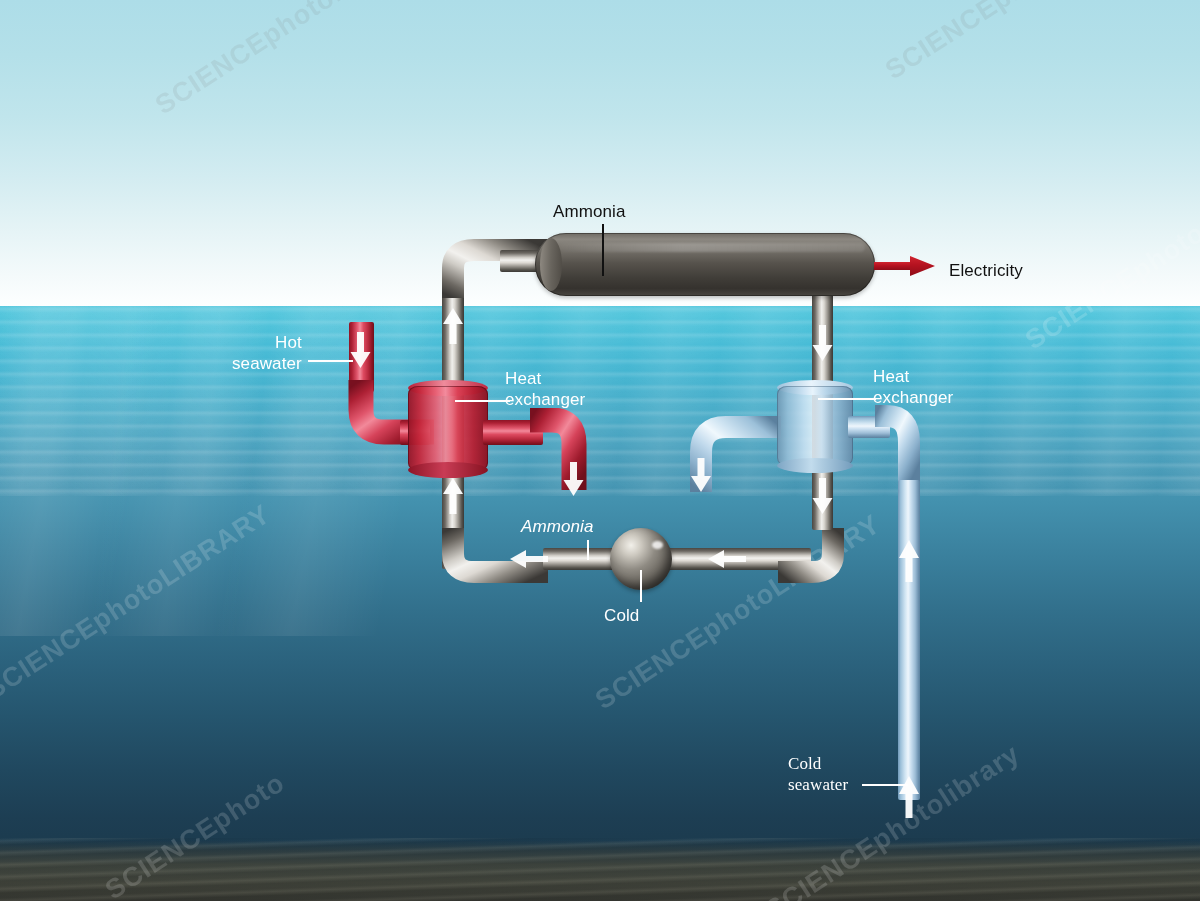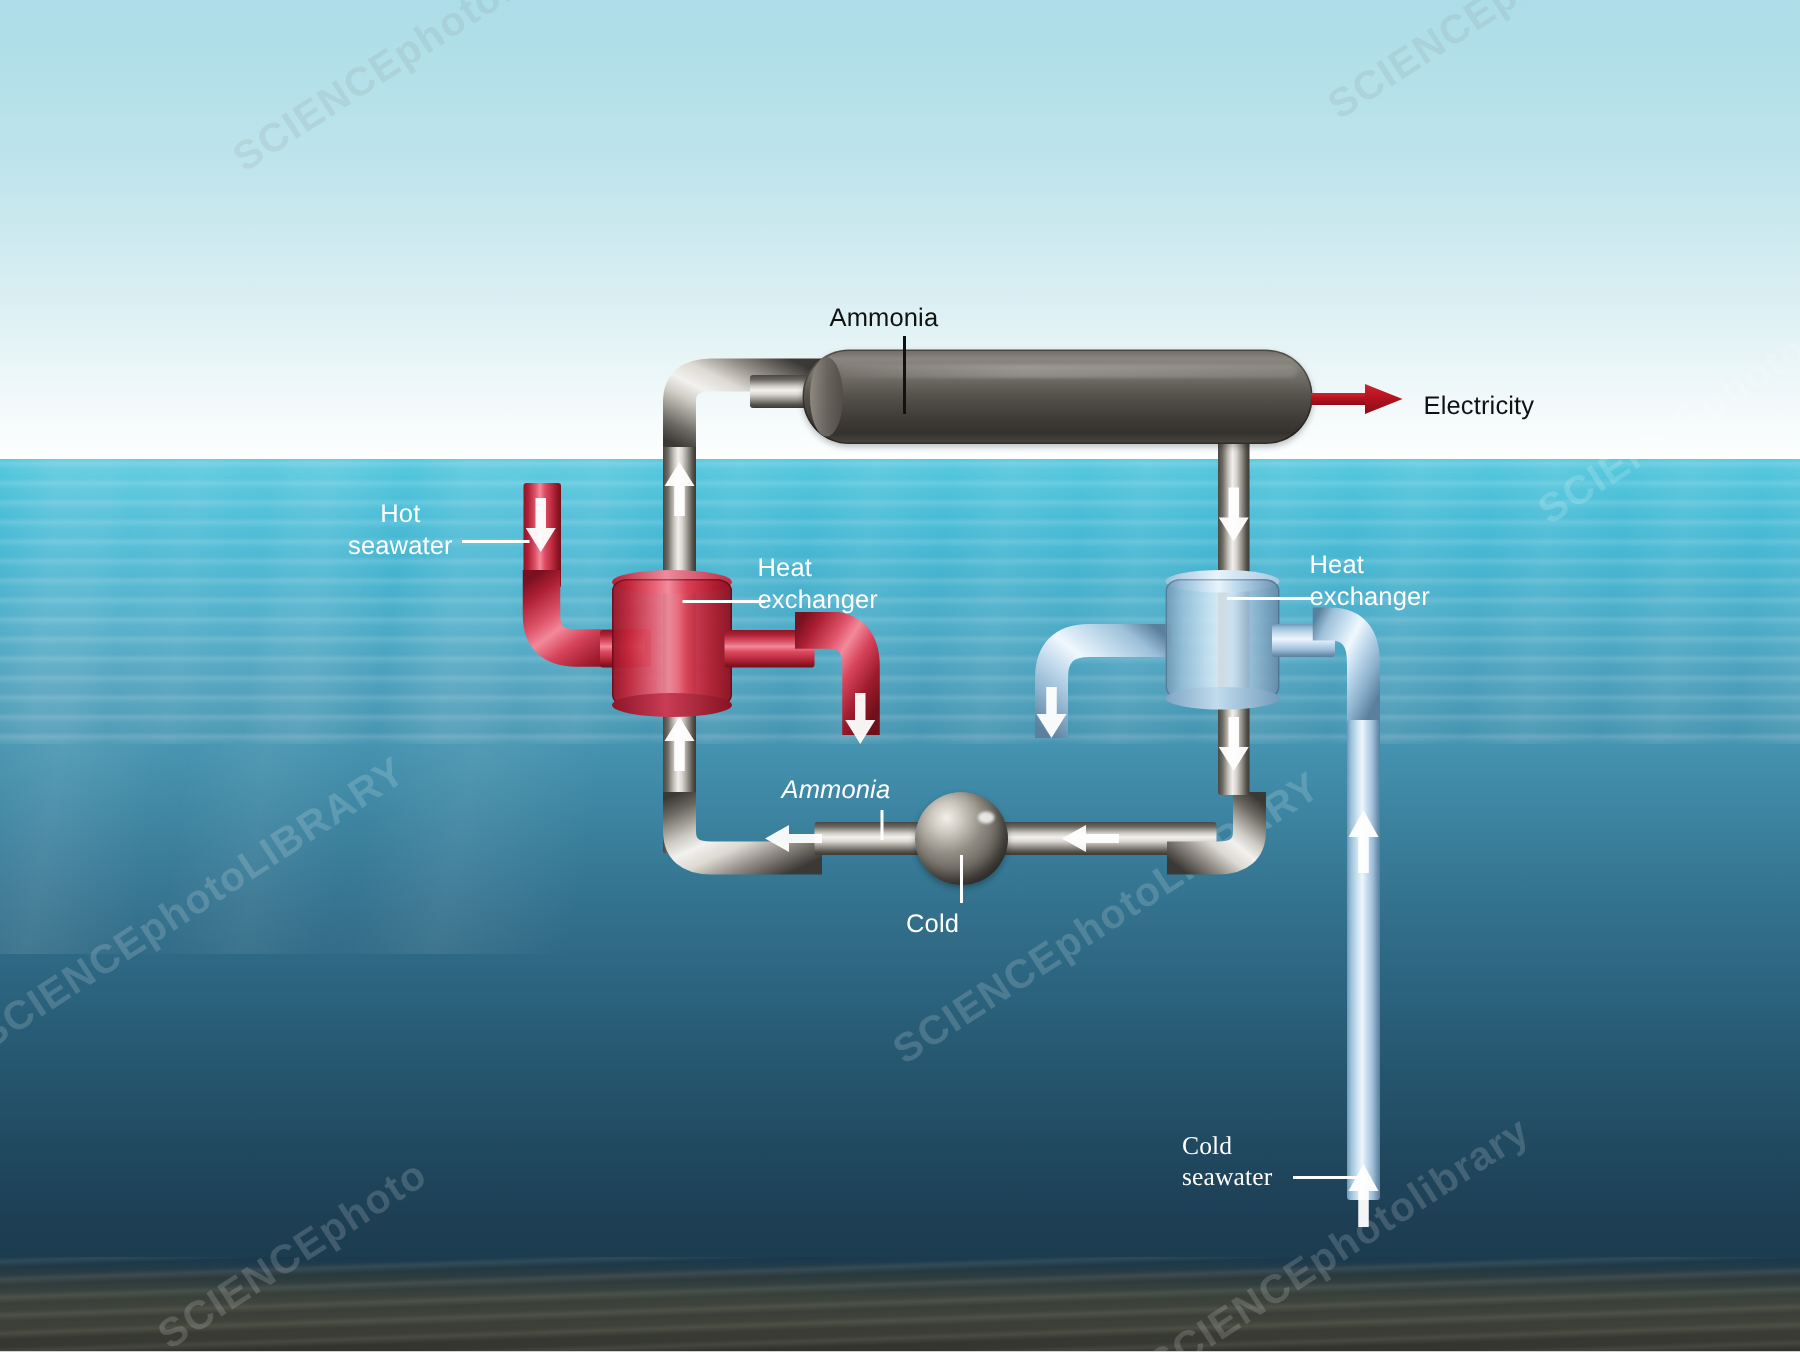--- a/index.html
+++ b/index.html
@@ -508,21 +508,21 @@
     </defs>
     <rect x="0" y="6" width="40" height="8" fill="url(#elecG)"></rect>
     <polygon points="36,0 36,20 61,10" fill="url(#elecG)"></polygon>
   </svg>
 
   <div class="lbl lbl-dark" style="left:553px; top:201px;">Ammonia</div>
   <div class="leader leader-dark" style="left:602px; top:224px; width:1.6px; height:52px;"></div>
 
   <div class="lbl lbl-dark" style="left:949px; top:260px;">Electricity</div>
 
-  <div class="lbl lbl-white" style="left:232px; top:332px; text-align:center;">Hot
+  <div class="lbl lbl-white" style="left:232px; top:332px; text-align:right;">Hot
 seawater</div>
   <div class="leader" style="left:308px; top:360px; width:45px; height:1.6px;"></div>
 
   <div class="lbl lbl-white" style="left:505px; top:368px;">Heat
 exchanger</div>
   <div class="leader" style="left:455px; top:400px; width:55px; height:1.6px;"></div>
 
   <div class="lbl lbl-white" style="left:873px; top:366px;">Heat
 exchanger</div>
   <div class="leader" style="left:818px; top:398px; width:58px; height:1.6px;"></div>

